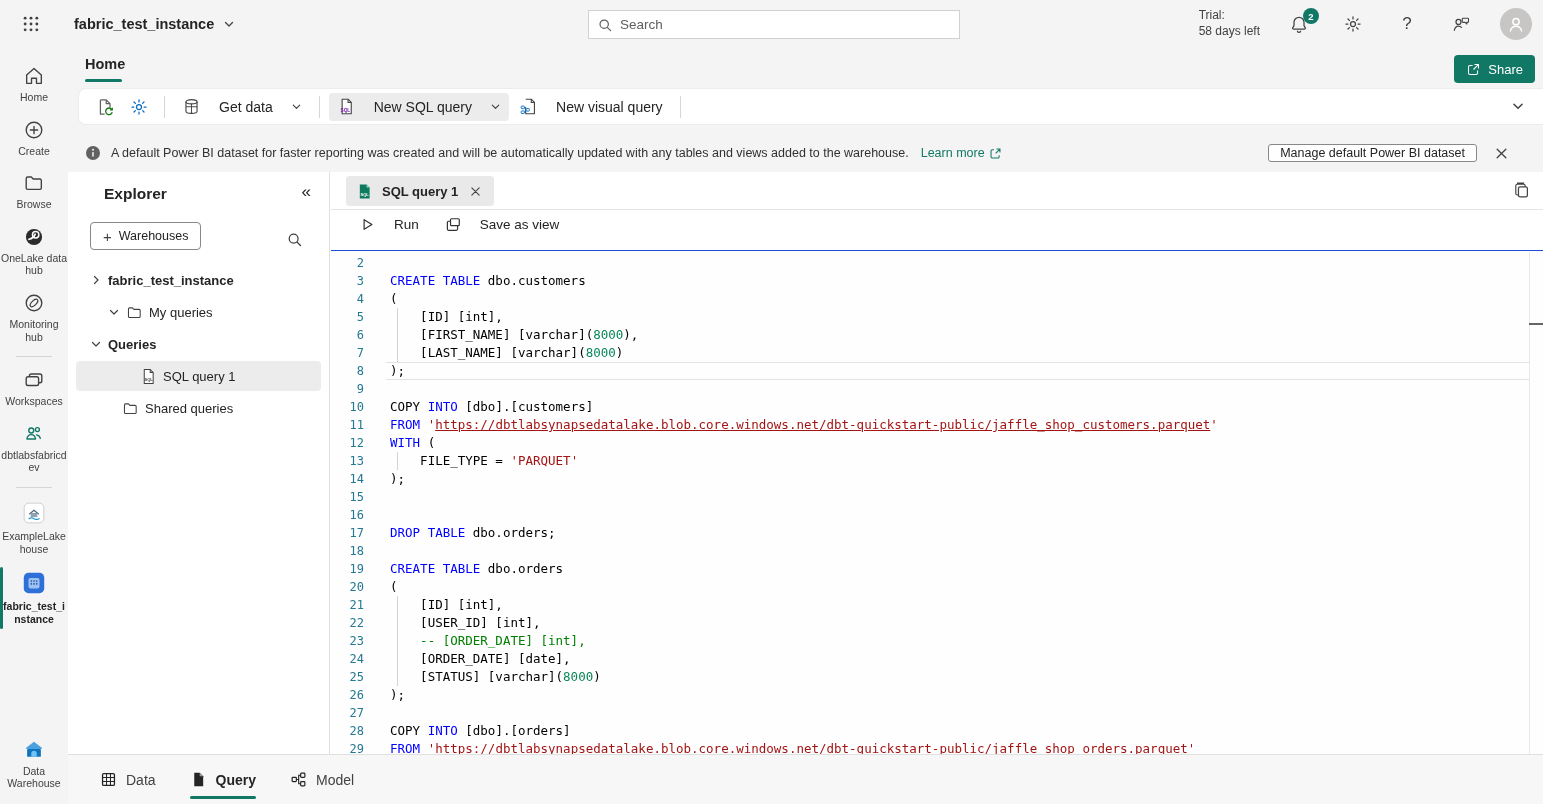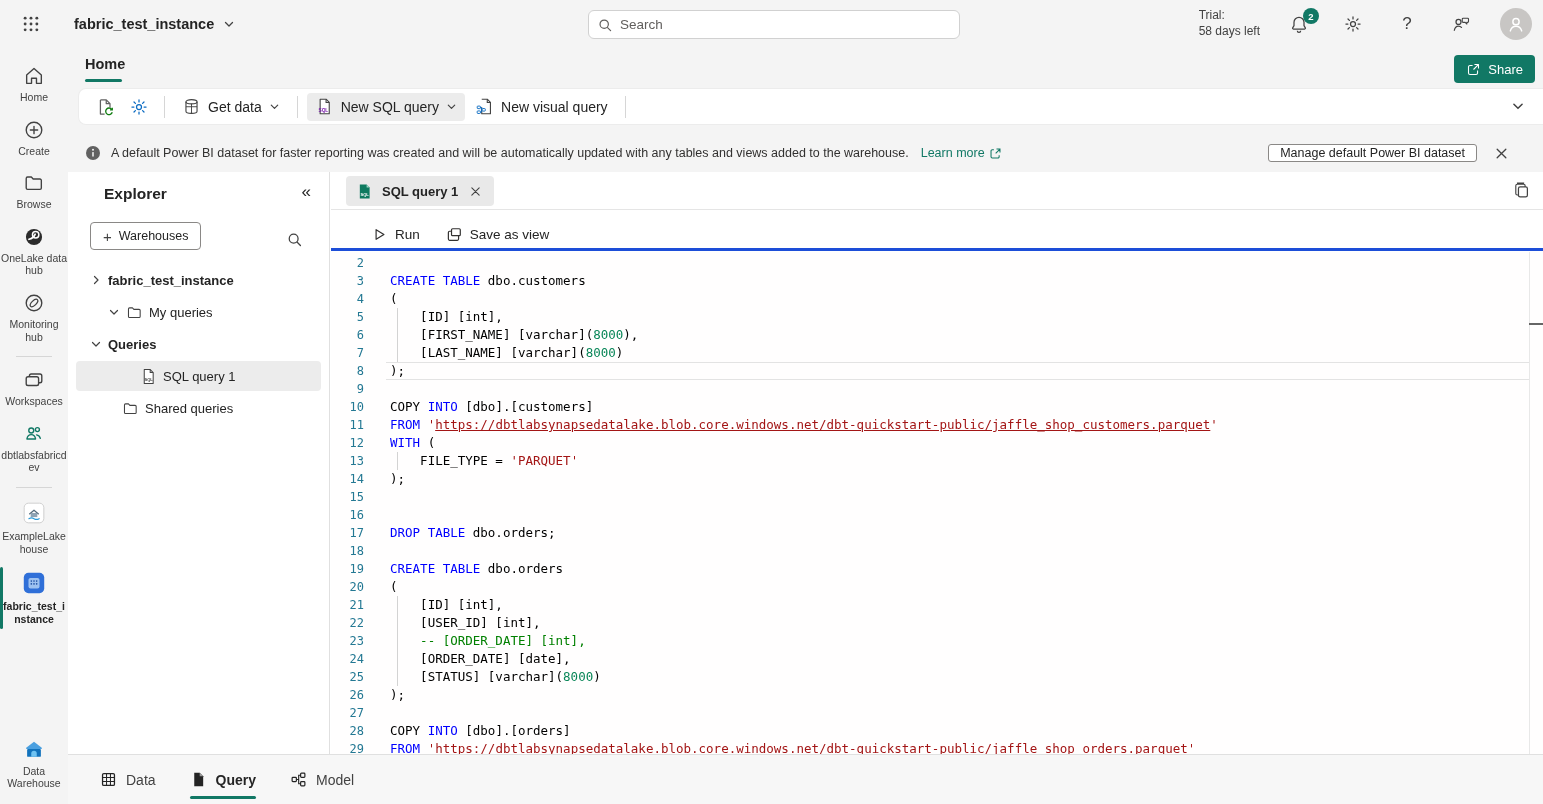--- a/index.html
+++ b/index.html
@@ -7,21 +7,21 @@
   body { font-family:"Liberation Sans","DejaVu Sans",sans-serif; color:#242424; }
   #app { position:relative; width:1543px; height:804px; background:#f4f4f4; overflow:hidden; font-size:14px; }
   .icon { display:inline-flex; align-items:center; justify-content:center; }
   .icon svg { display:block; }
 
   
   .topbar { position:absolute; top:0; left:0; right:0; height:48px; background:#f4f4f4; }
   .waffle-btn { position:absolute; left:14px; top:8px; width:34px; height:32px; display:flex; align-items:center; justify-content:center; cursor:pointer; }
   .app-name-grp { position:absolute; left:74px; top:0; height:48px; display:flex; align-items:center; gap:9px; cursor:pointer; }
   .app-name { font-size:14.5px; font-weight:600; color:#242424; }
-  .search-box { position:absolute; left:588px; top:10px; width:372px; height:29px; background:#fff; border:1px solid #d1d1d1; border-radius:6px; display:flex; align-items:center; padding:0 8px; gap:7px; }
+  .search-box { position:absolute; left:588px; top:10px; width:372px; height:29px; background:#fff; border:1px solid #d1d1d1; border-radius:0; display:flex; align-items:center; padding:0 8px; gap:7px; }
   .search-box input { border:none; outline:none; flex:1; font-size:13.5px; font-family:inherit; color:#424242; background:transparent; }
   .search-box input::placeholder { color:#605e5c; }
   .topbar-right { position:absolute; right:0; top:0; height:48px; display:flex; align-items:center; padding-right:11px; gap:24px; }
   .trial { font-size:12px; color:#424242; line-height:1.3; text-align:left; }
   .tb-iconbtn { position:relative; width:30px; height:30px; display:flex; align-items:center; justify-content:center; cursor:pointer; }
   .badge { position:absolute; top:-1px; right:-5px; min-width:16px; height:16px; border-radius:8px; background:#117865; color:#fff; font-size:9.5px; font-weight:700; display:flex; align-items:center; justify-content:center; padding:0 4px; }
   .help-q { font-size:17px; color:#424242; }
   .avatar { width:32px; height:32px; border-radius:50%; background:#c8c6c4; display:flex; align-items:center; justify-content:center; cursor:pointer; }
 
   
@@ -35,21 +35,21 @@
   .rail-divider { width:36px; height:1px; background:#d6d6d6; margin:5px 0; }
   .rail-bottom { position:absolute; bottom:6px; left:0; width:68px; }
 
   
   .ribbon { position:absolute; top:48px; left:68px; right:0; height:86px; }
   .ribbon-tab-row { position:relative; height:40px; }
   .ribbon-tab { position:absolute; left:17px; top:8px; font-size:14.5px; font-weight:700; color:#242424; cursor:pointer; }
   .ribbon-underline { position:absolute; left:17px; top:31px; width:37px; height:3px; border-radius:2px; background:#117865; }
   .share-btn { position:absolute; right:8px; top:7px; height:28px; background:#117865; color:#fff; border:none; border-radius:4px; font-size:13px; font-family:inherit; display:flex; align-items:center; gap:7px; padding:0 12px; cursor:pointer; }
   .toolbar-pill { position:absolute; top:40px; left:10px; right:0; height:37px; background:#fff; border:1px solid #ececec; border-right:none; border-radius:8px 0 0 8px; display:flex; align-items:center; padding:0 10px; gap:2px; }
-  .tbtn { height:28px; display:flex; align-items:center; gap:7px; padding:0 8px; border-radius:4px; font-size:14px; color:#242424; cursor:pointer; white-space:nowrap; }
+  .tbtn { height:28px; display:flex; align-items:center; gap:18px; padding:0 8px; border-radius:4px; font-size:14px; color:#242424; cursor:pointer; white-space:nowrap; }
   .tbtn.gray { background:#ececec; }
   .tb-divider { width:1px; height:22px; background:#d6d6d6; margin:0 7px; }
   .pill-chevron { position:absolute; right:18px; top:10px; cursor:pointer; }
 
   
   .banner { position:absolute; top:134px; left:68px; right:16px; height:38px; display:flex; align-items:center; padding:0 12px 0 17px; gap:10px; }
   .banner-text { font-size:12.5px; color:#323130; }
   .banner-link { font-size:12.5px; color:#117865; text-decoration:none; margin-left:2px; display:inline-flex; align-items:center; gap:4px; cursor:pointer; }
   .banner-spacer { flex:1; }
   .manage-btn { height:18px; background:#fff; border:1px solid #8a8886; border-radius:3px; font-size:12.5px; font-family:inherit; color:#242424; padding:0 11px; cursor:pointer; white-space:nowrap; }
@@ -74,21 +74,21 @@
   .tree-row .t-icon svg { width:17px; height:17px; }
   .tree-row.bold .t-label { font-weight:600; }
 
   
   .editor-panel { position:absolute; top:0; left:263px; right:0; bottom:0; }
   .tabstrip { position:relative; height:38px; border-bottom:1px solid #e5e5e5; }
   .query-tab { position:absolute; left:15px; top:4px; height:30px; background:#e9e9e9; border-radius:4px; display:flex; align-items:center; gap:9px; padding:0 10px; cursor:pointer; }
   .query-tab .label { font-size:13px; font-weight:600; color:#242424; }
   .tab-close { display:flex; align-items:center; cursor:pointer; padding:3px; }
   .copy-btn { position:absolute; right:12px; top:9px; cursor:pointer; }
-  .runbar { position:relative; height:41px; border-bottom:3px solid #1d4ed8; display:flex; align-items:flex-end; padding-left:32px; gap:10px; }
+  .runbar { position:relative; height:41px; border-bottom:1px solid #1d4ed8; display:flex; align-items:flex-start; padding-left:20px; gap:10px; }
   .runbar .tbtn { font-size:13.5px; }
   
   .editor { position:absolute; top:80px; left:0; right:0; bottom:0; overflow:hidden; padding-top:2px; background:#fffefe; }
   .editor-scrollbar { position:absolute; top:0; bottom:0; right:13px; width:1px; background:#e8e8e8; }
   .ruler-mark { position:absolute; right:0; width:14px; height:2px; top:71px; background:#666; }
   .code-line { position:relative; height:18px; line-height:18px; white-space:pre; font-family:"DejaVu Sans Mono",monospace; font-size:12.5px; color:#000; }
   .code-line .ln { position:absolute; left:0; top:0; width:33px; text-align:right; color:#237893; font-size:12px; }
   .code-line .code-text { position:absolute; left:59px; top:0; }
   .code-line .guide { position:absolute; left:66px; top:0; bottom:0; width:1px; background:#d3d3d3; }
   .code-line.current::after { content:""; position:absolute; left:55px; right:14px; top:0; bottom:0; border-top:1px solid #e3e3e3; border-bottom:1px solid #e3e3e3; pointer-events:none; }

